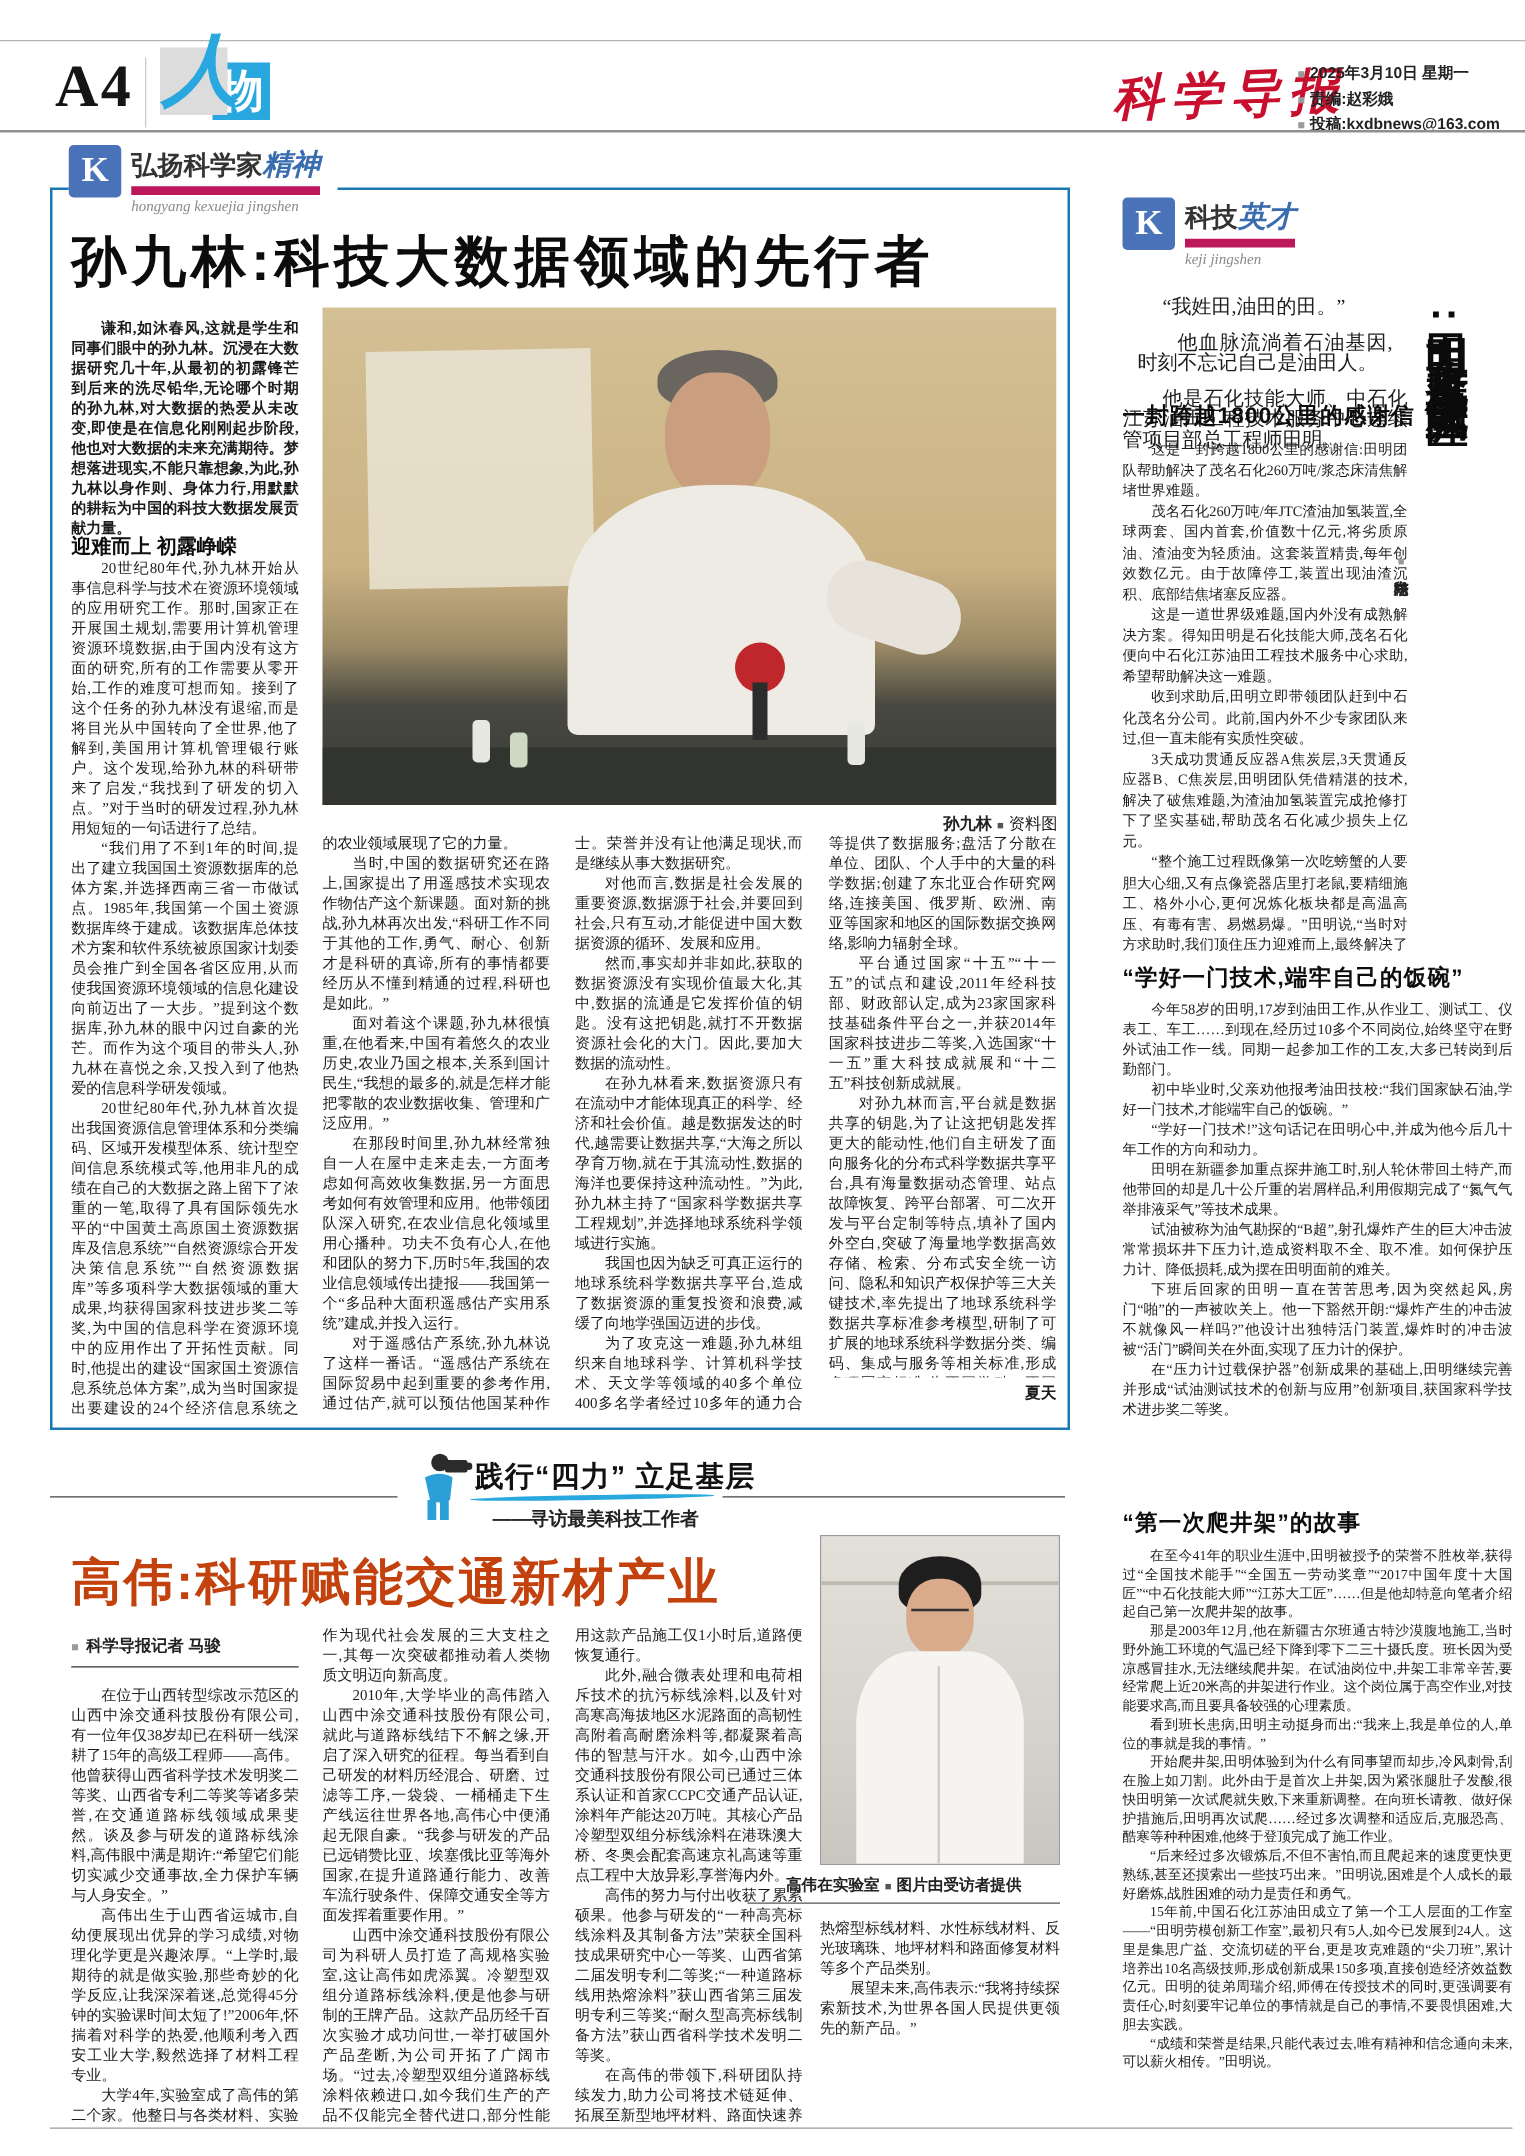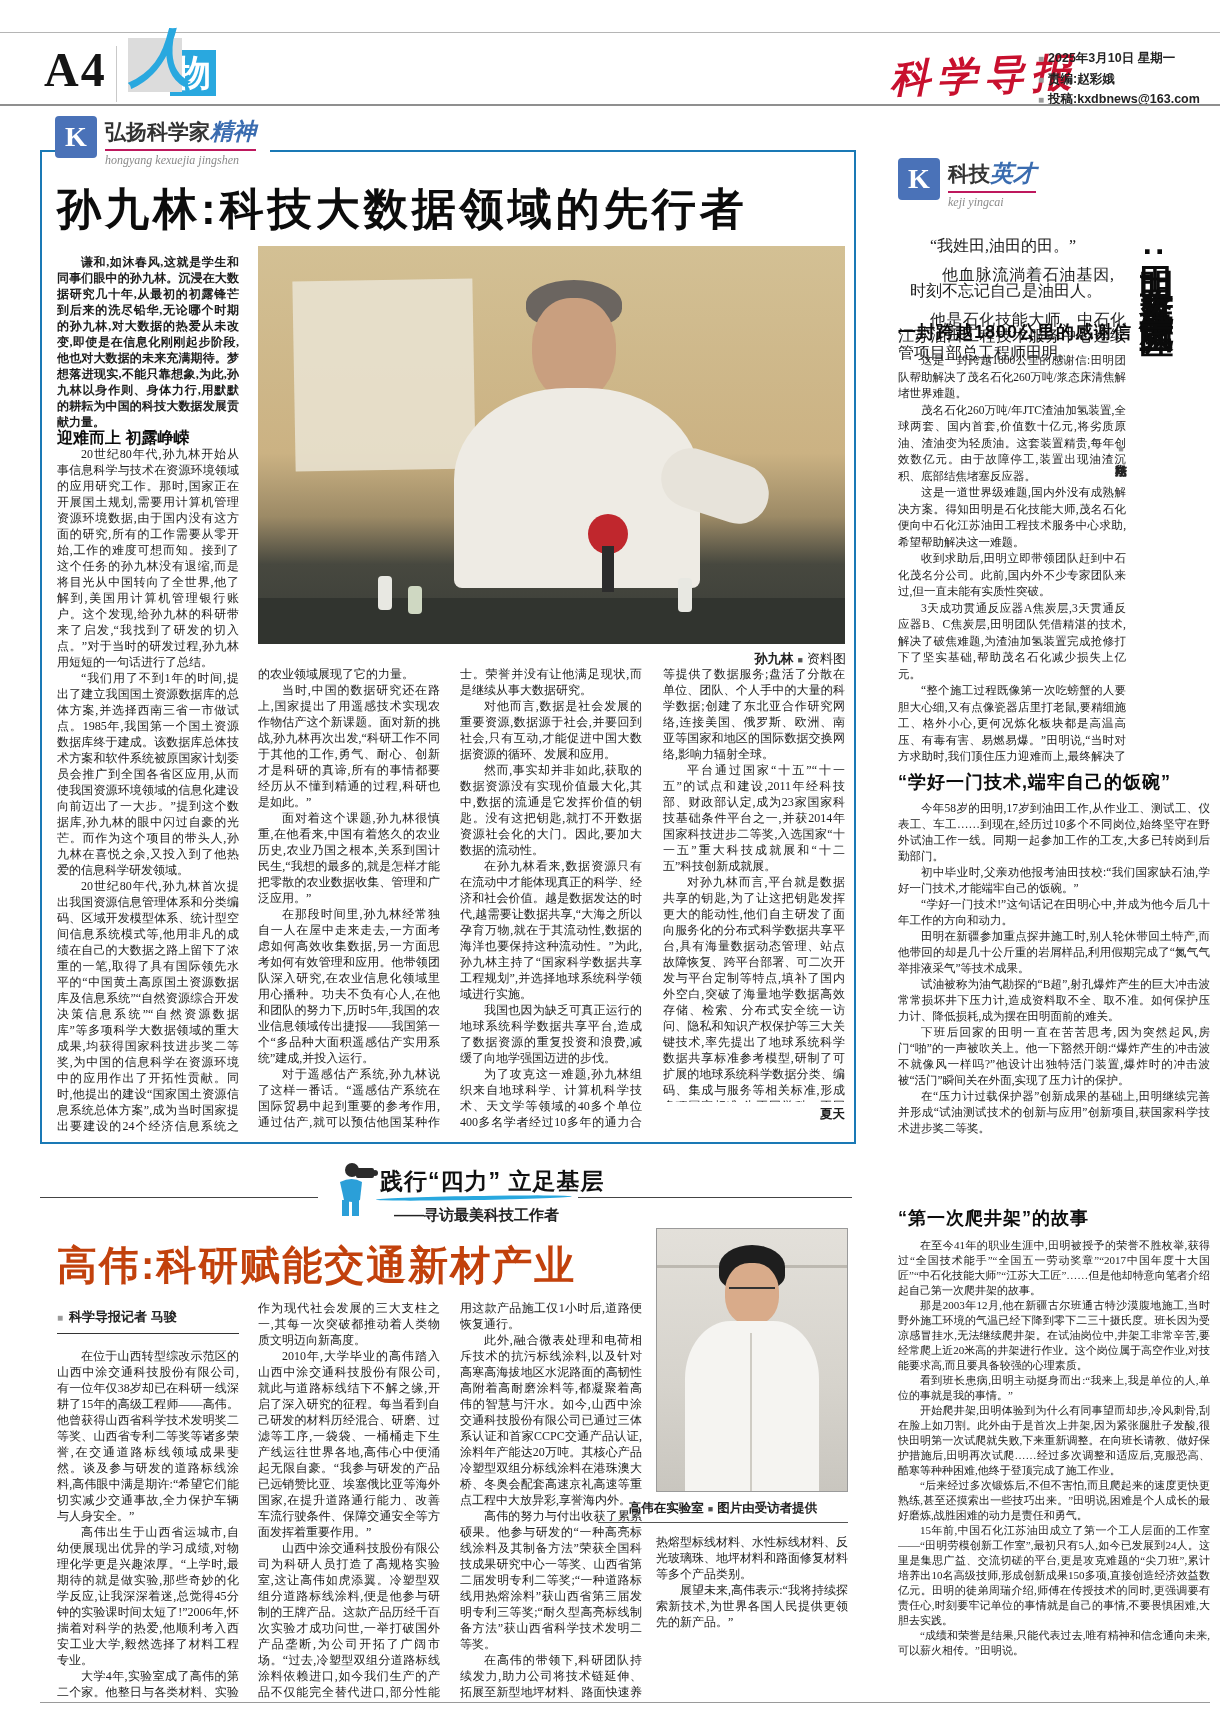--- a/index.html
+++ b/index.html
@@ -20,21 +20,21 @@
             letter-spacing:7px;transform:rotate(-2deg);}
   #hdr-info{left:1038px;top:48px;font-size:12.5px;font-weight:bold;color:#222;line-height:1.65;}
   #hdr-info .sq{color:#9a9a9a;font-size:10px;margin-right:4px;}
   
   #main-box{left:40px;top:150px;width:812px;height:990px;border:2px solid #1a79b5;background:#fff;}
   #main-kicker{left:55px;top:116px;background:#fff;padding:0 14px 0 0;display:flex;align-items:flex-start;}
   .kbox{width:42px;height:42px;background:#4a72b8;border-radius:4px;color:#fff;font-size:28px;font-weight:bold;
         display:flex;align-items:center;justify-content:center;font-family:"Liberation Serif",serif;margin-right:8px;}
   .kick-line1{font-size:21px;font-weight:bold;color:#333;}
   .kick-blue{color:#3a6cb0;font-style:italic;font-size:23px;}
-  .kick-py{font-size:12px;color:#8a8a8a;font-style:italic;border-top:2px solid #be185d;margin-top:2px;padding-top:2px;}
+  .kick-py{font-size:12px;color:#8a8a8a;font-style:italic;border-top:7px solid #be185d;margin-top:2px;padding-top:2px;}
   #main-headline{left:57px;top:180px;width:790px;font-size:44px;font-weight:900;color:#0c0c0c;
                  letter-spacing:4px;white-space:nowrap;}
   
   #photo1{left:258px;top:246px;width:587px;height:398px;overflow:hidden;
           background:linear-gradient(180deg,#d3c094 0%,#cbb283 52%,#9c8a66 68%,#47483f 80%,#393c37 100%);}
   .p1-screen{position:absolute;left:36px;top:34px;width:180px;height:190px;background:#eae4d4;opacity:.85;transform:rotate(-1deg);}
   .p1-hair{position:absolute;left:268px;top:34px;width:96px;height:48px;background:#6b6560;border-radius:50% 50% 40% 40%;}
   .p1-face{position:absolute;left:274px;top:52px;width:84px;height:102px;background:#c99f7f;border-radius:46%;}
   .p1-shirt{position:absolute;left:196px;top:142px;width:246px;height:200px;background:#eeebe4;border-radius:46% 46% 8px 8px;}
   .p1-arm{position:absolute;left:402px;top:210px;width:110px;height:60px;background:#e7e3da;border-radius:30px;transform:rotate(18deg);}
@@ -236,21 +236,21 @@
   </div>
   <div class="col" id="f-col4">
     <p class="cont">热熔型标线材料、水性标线材料、反光玻璃珠、地坪材料和路面修复材料等多个产品类别。</p>
     <p class="para">展望未来,高伟表示:“我将持续探索新技术,为世界各国人民提供更领先的新产品。”</p>
   </div>
 
   <div class="abs" id="r-kicker">
     <div class="kbox">K</div>
     <div>
       <div class="kick-line1 sans"><span>科技</span><span class="kick-blue">英才</span></div>
-      <div class="kick-py">keji yingcai</div>
+      <div class="kick-py">keji jingshen</div>
     </div>
   </div>
 
   <div class="abs" id="r-intro">
     <p style="margin:0;text-indent:2em;">“我姓田,油田的田。”</p>
     <p style="margin:12px;text-indent:2em;">他血脉流淌着石油基因,时刻不忘记自己是油田人。</p>
     <p style="margin:0;text-indent:2em;">他是石化技能大师、中石化江苏油田工程技术服务中心连续管项目部总工程师田明。</p>
   </div>
 
   <div class="rhead" id="r-sec1-head">一封跨越1800公里的感谢信</div>

